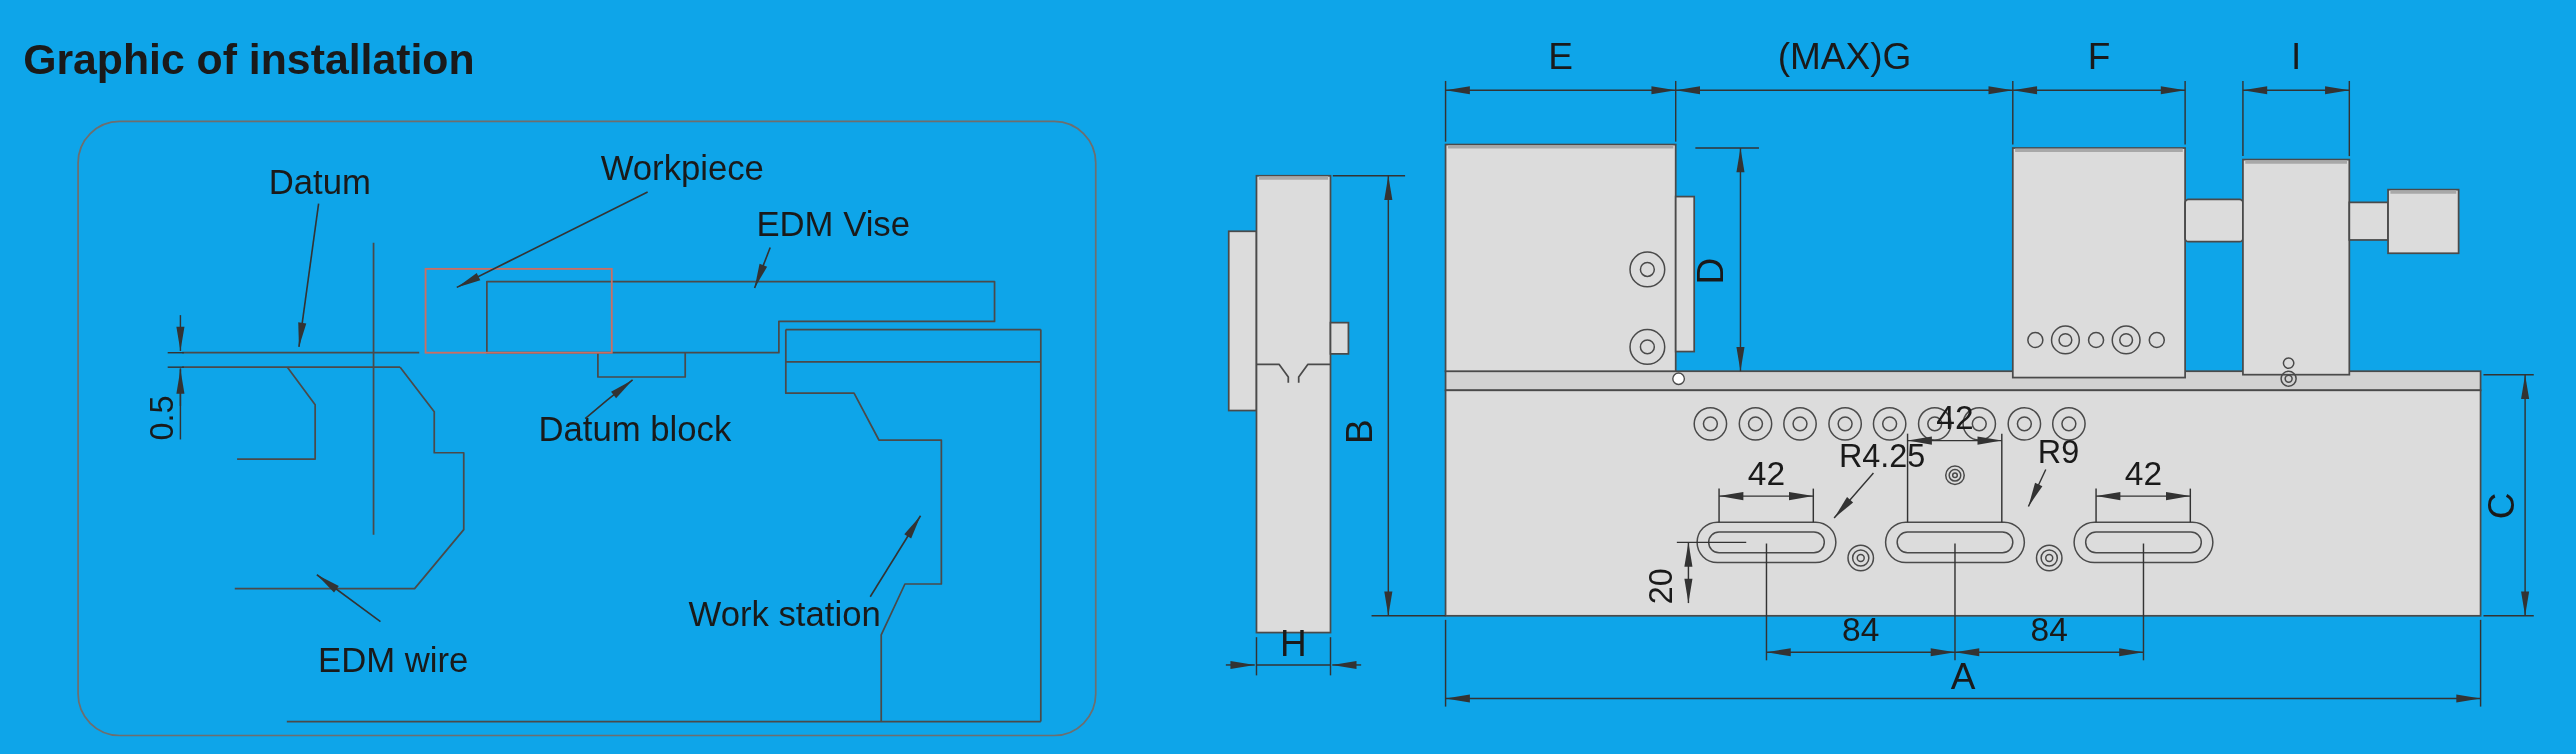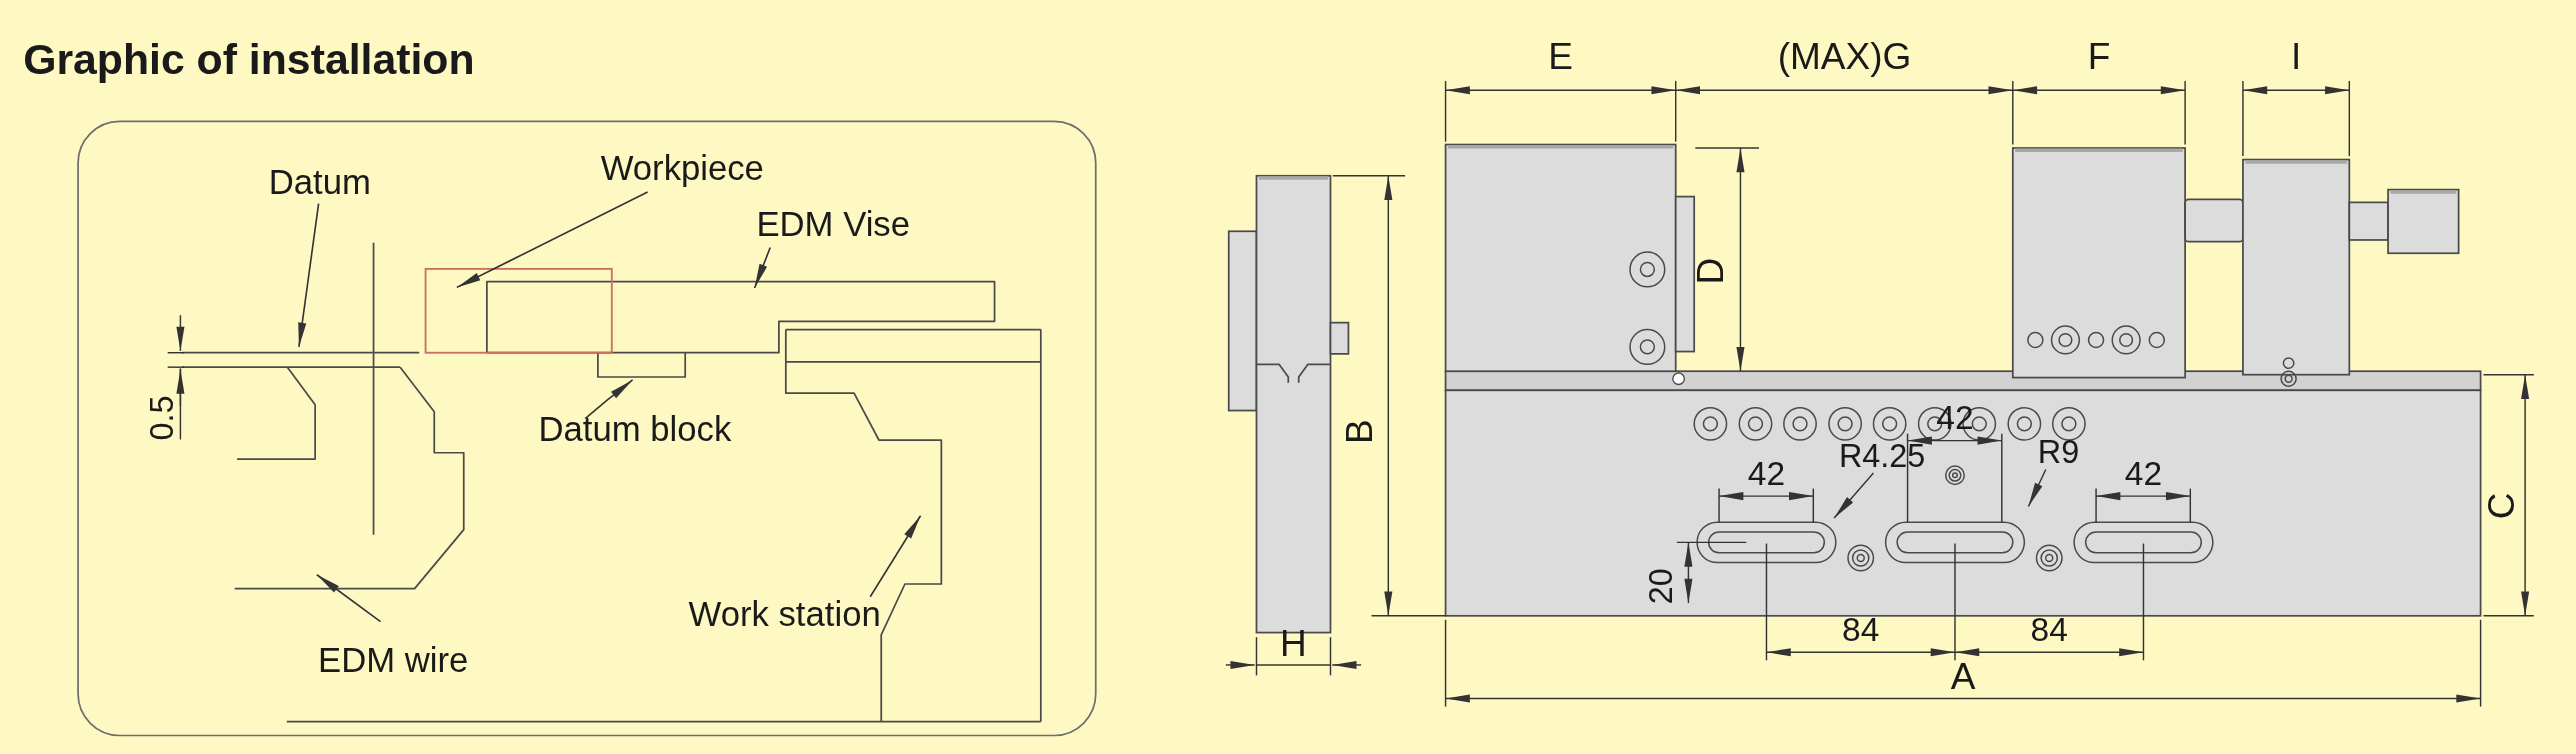--- a/index.html
+++ b/index.html
@@ -1,16 +1,16 @@
 <!DOCTYPE html>
 <html style="font-size:9.3px"><head>
 <meta charset="utf-8">
 <style>
   html,body { margin:0; padding:0; background:#ffffff; }
-  .canvas { width:2576px; height:754px; position:relative; background:#fef9c3; }
+  .canvas { width:2576px; height:754px; position:relative; background:#0ea5e9; }
   svg { display:block; }
   text { font-family:"Liberation Sans", sans-serif; fill:#1a1a1a; }
   .title   { font-size:74px; font-weight:bold; }
   .lbl     { font-size:60px; }
   .dimletter { font-size:64px; }
   .dimnum  { font-size:58px; }
   .dimnum-s{ font-size:56px; }
   .art  { fill:none; stroke:#4a4a4a; stroke-width:3; stroke-linejoin:round; }
   .dim  { fill:none; stroke:#333333; stroke-width:2.5; }
   .lead { fill:none; stroke:#333333; stroke-width:2.8; }

